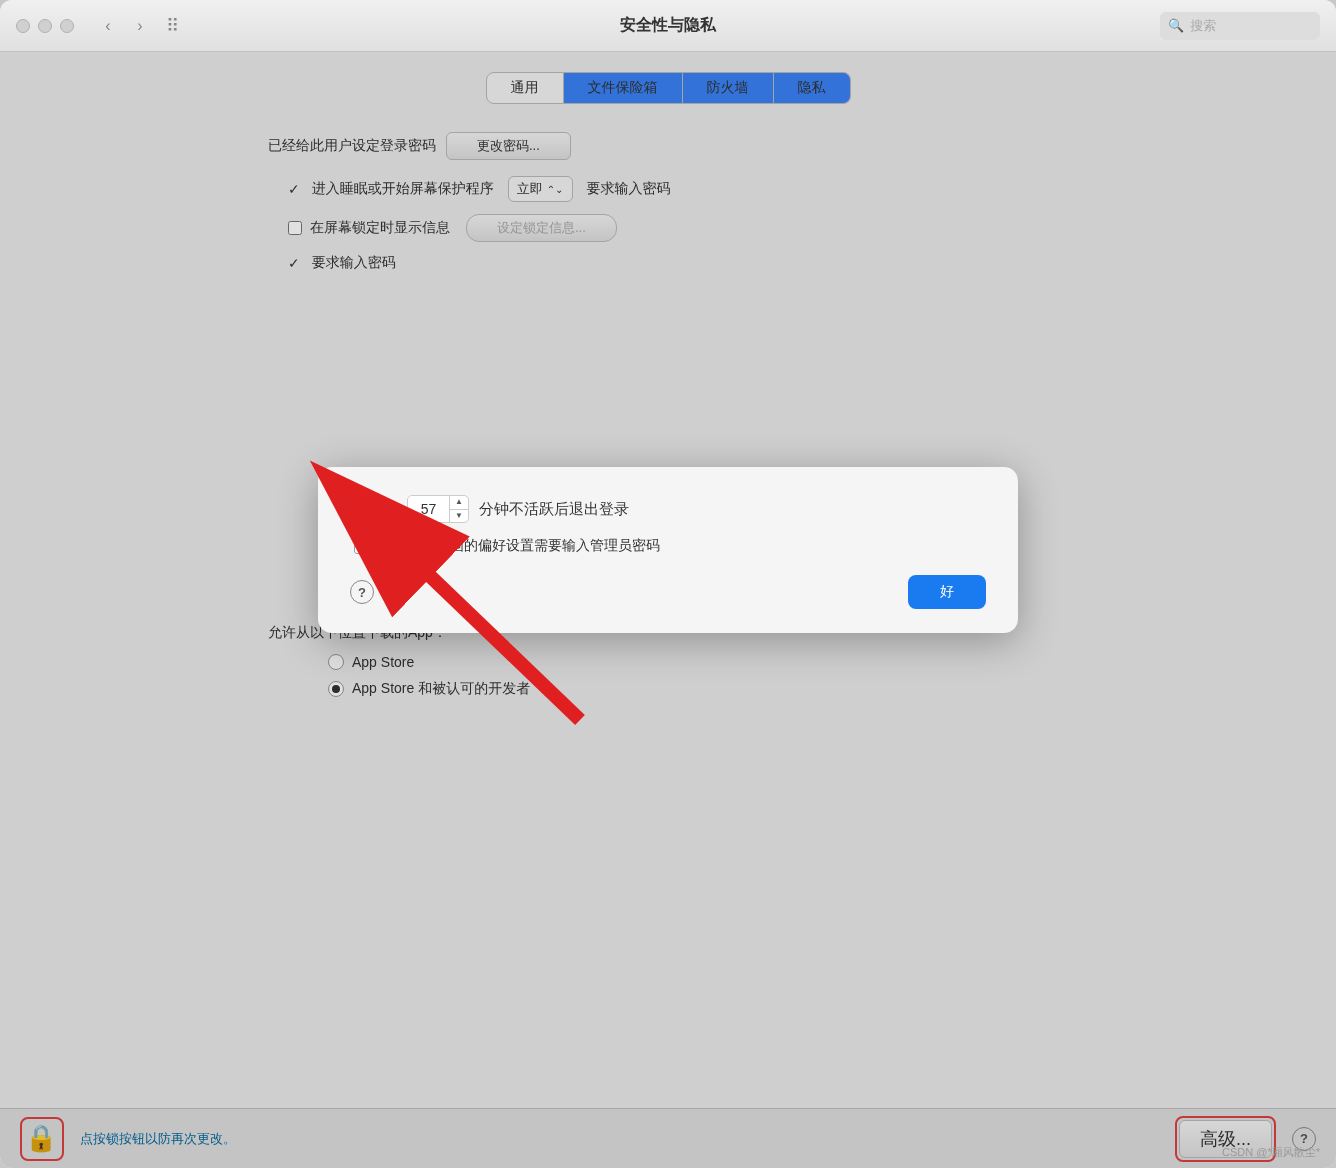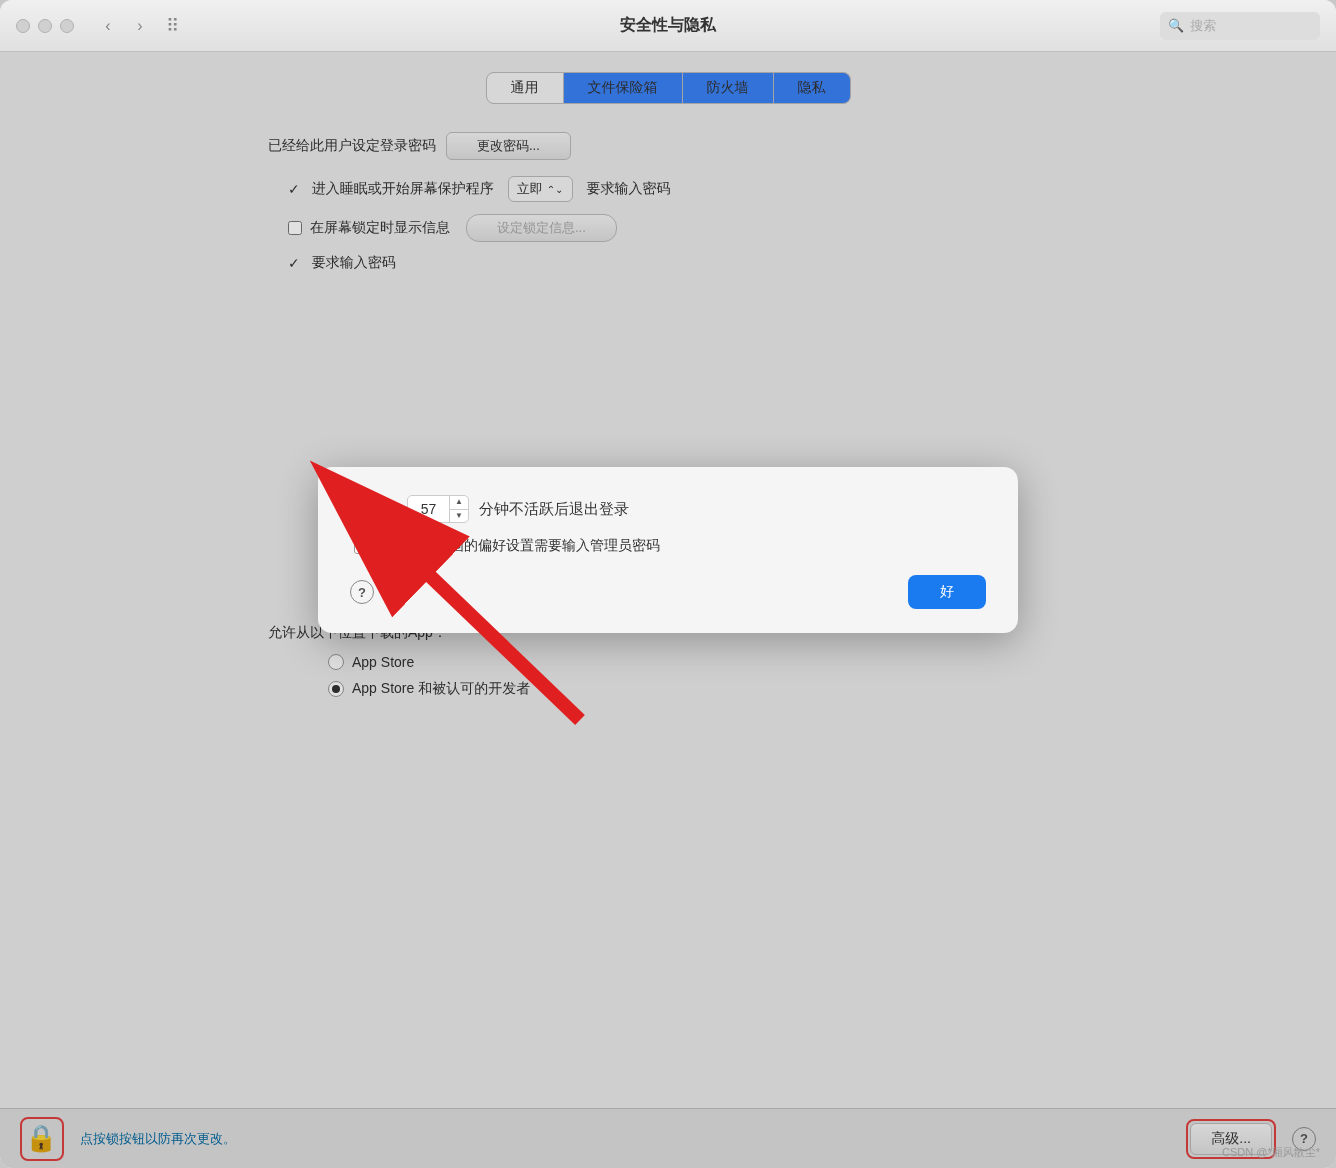--- a/index.html
+++ b/index.html
@@ -387,21 +387,21 @@
     .advanced-btn-wrap {
       border: 2.5px solid #e04040;
       border-radius: 8px;
       padding: 2px;
     }
     .advanced-btn {
       padding: 6px 20px;
       background: linear-gradient(to bottom, #f5f5f5, #e0e0e0);
       border: 1px solid #bbb;
       border-radius: 6px;
-      font-size: 14px;
+      font-size: 18px;
       cursor: pointer;
       color: #333;
     }
     .question-btn {
       width: 24px;
       height: 24px;
       border-radius: 50%;
       border: 1.5px solid #888;
       display: flex;
       align-items: center;

